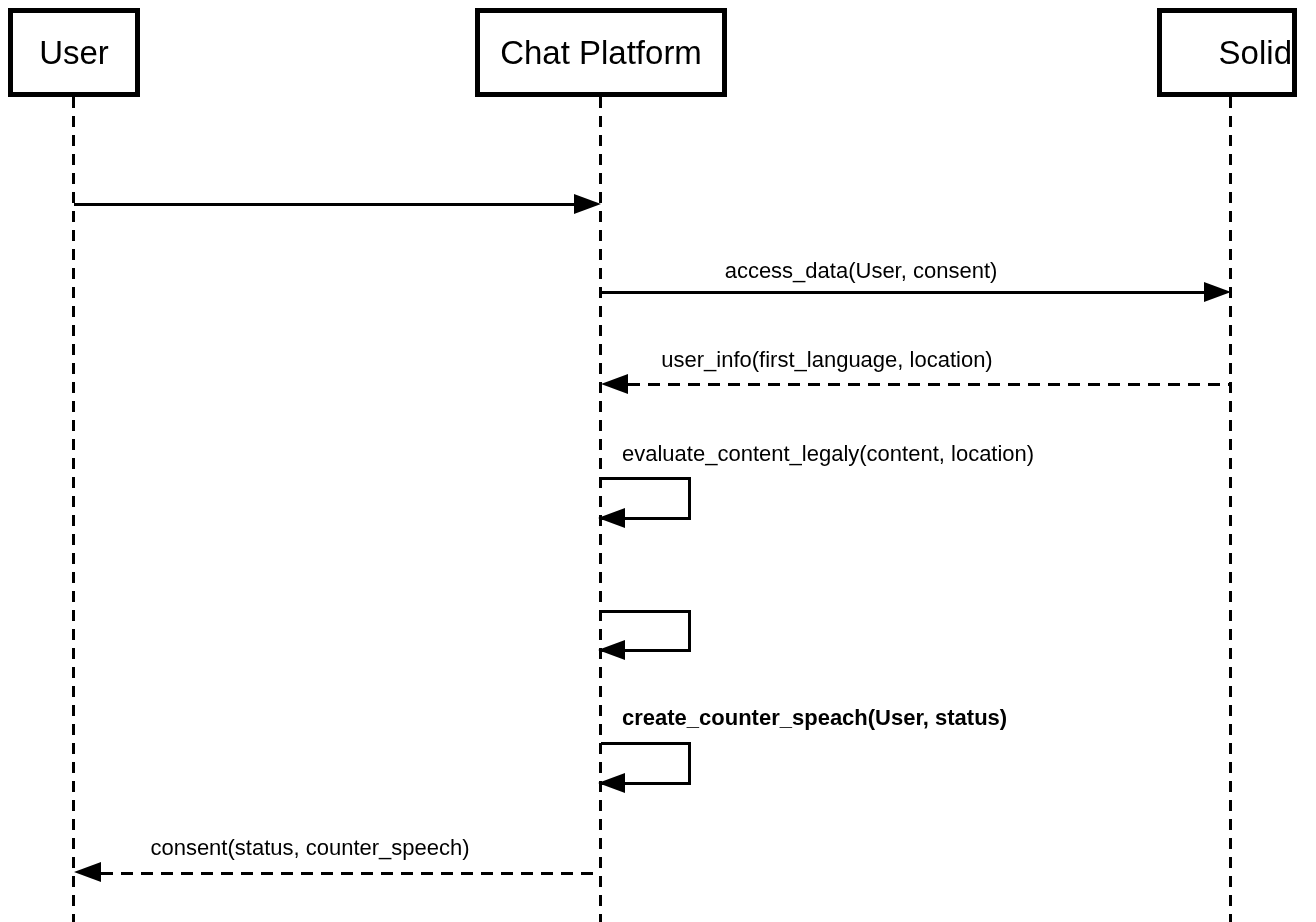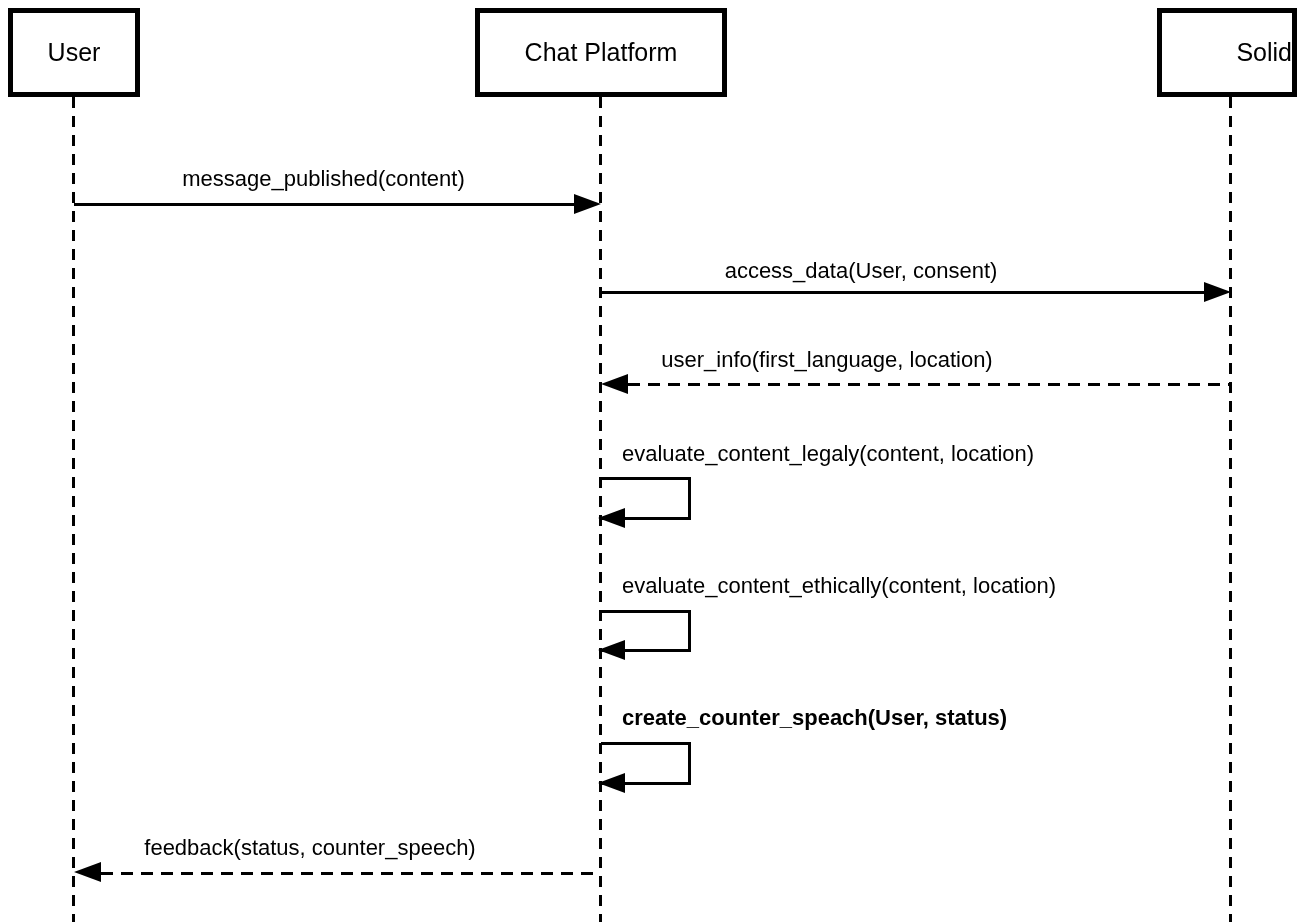--- a/index.html
+++ b/index.html
@@ -15,21 +15,21 @@
   .pbox {
     position: absolute;
     top: 8px;
     height: 89px;
     box-sizing: border-box;
     border: 5px solid #000;
     background: #fff;
     display: flex;
     align-items: center;
     justify-content: center;
-    font-size: 25px;
+    font-size: 33px;
     z-index: 3;
   }
   .lifeline {
     position: absolute;
     top: 97px;
     height: 825px;
     width: 3px;
     background: repeating-linear-gradient(to bottom, #000 0px, #000 11px, transparent 11px, transparent 19px);
     z-index: 1;
   }
@@ -92,41 +92,39 @@
     <span>Chat Platform</span>
   </div>
   <div class="pbox" style="left:1157px; width:140px;justify-content:flex-end;">
     <span>Solid</span>
   </div>
 
   <div class="lifeline" style="left:72px;"></div>
   <div class="lifeline" style="left:599px;"></div>
   <div class="lifeline" style="left:1229px;"></div>
 
-  <div class="mlabel" style="left:74px; top:166px; width:499px;">message_published(content)</div>
   <div class="line-solid" style="left:74px; top:203px; width:500px;"></div>
   <div class="arr-r" style="left:574px; top:194px;"></div>
 
   <div class="mlabel" style="left:601px; top:258px; width:520px;">access_data(User, consent)</div>
   <div class="line-solid" style="left:601px; top:291px; width:603px;"></div>
   <div class="arr-r" style="left:1204px; top:282px;"></div>
 
   <div class="mlabel" style="left:601px; top:347px; width:452px;">user_info(first_language, location)</div>
   <div class="arr-l" style="left:601px; top:374px;"></div>
   <div class="line-dashed" style="left:628px; top:383px; width:603px;"></div>
 
   <div class="mlabel left-align" style="left:622px; top:441px;">evaluate_content_legaly(content, location)</div>
   <div class="self-loop" style="left:601px; top:477px; width:90px; height:43px;"></div>
   <div class="arr-l" style="left:598px; top:508px;"></div>
 
-  <div class="mlabel left-align" style="left:622px; top:573px;">evaluate_content_ethically(content, location)</div>
   <div class="self-loop" style="left:601px; top:610px; width:90px; height:42px;"></div>
   <div class="arr-l" style="left:598px; top:640px;"></div>
 
   <div class="mlabel left-align" style="left:622px; top:705px;font-weight:bold;">create_counter_speach(User, status)</div>
   <div class="self-loop" style="left:601px; top:742px; width:90px; height:43px;"></div>
   <div class="arr-l" style="left:598px; top:773px;"></div>
 
-  <div class="mlabel" style="left:74px; top:835px; width:472px;">feedback(status, counter_speech)</div>
+  <div class="mlabel" style="left:74px; top:835px; width:472px;">consent(status, counter_speech)</div>
   <div class="arr-l" style="left:74px; top:862px;"></div>
   <div class="line-dashed" style="left:101px; top:872px; width:500px;"></div>
 
 </div>
 
 </body></html>

